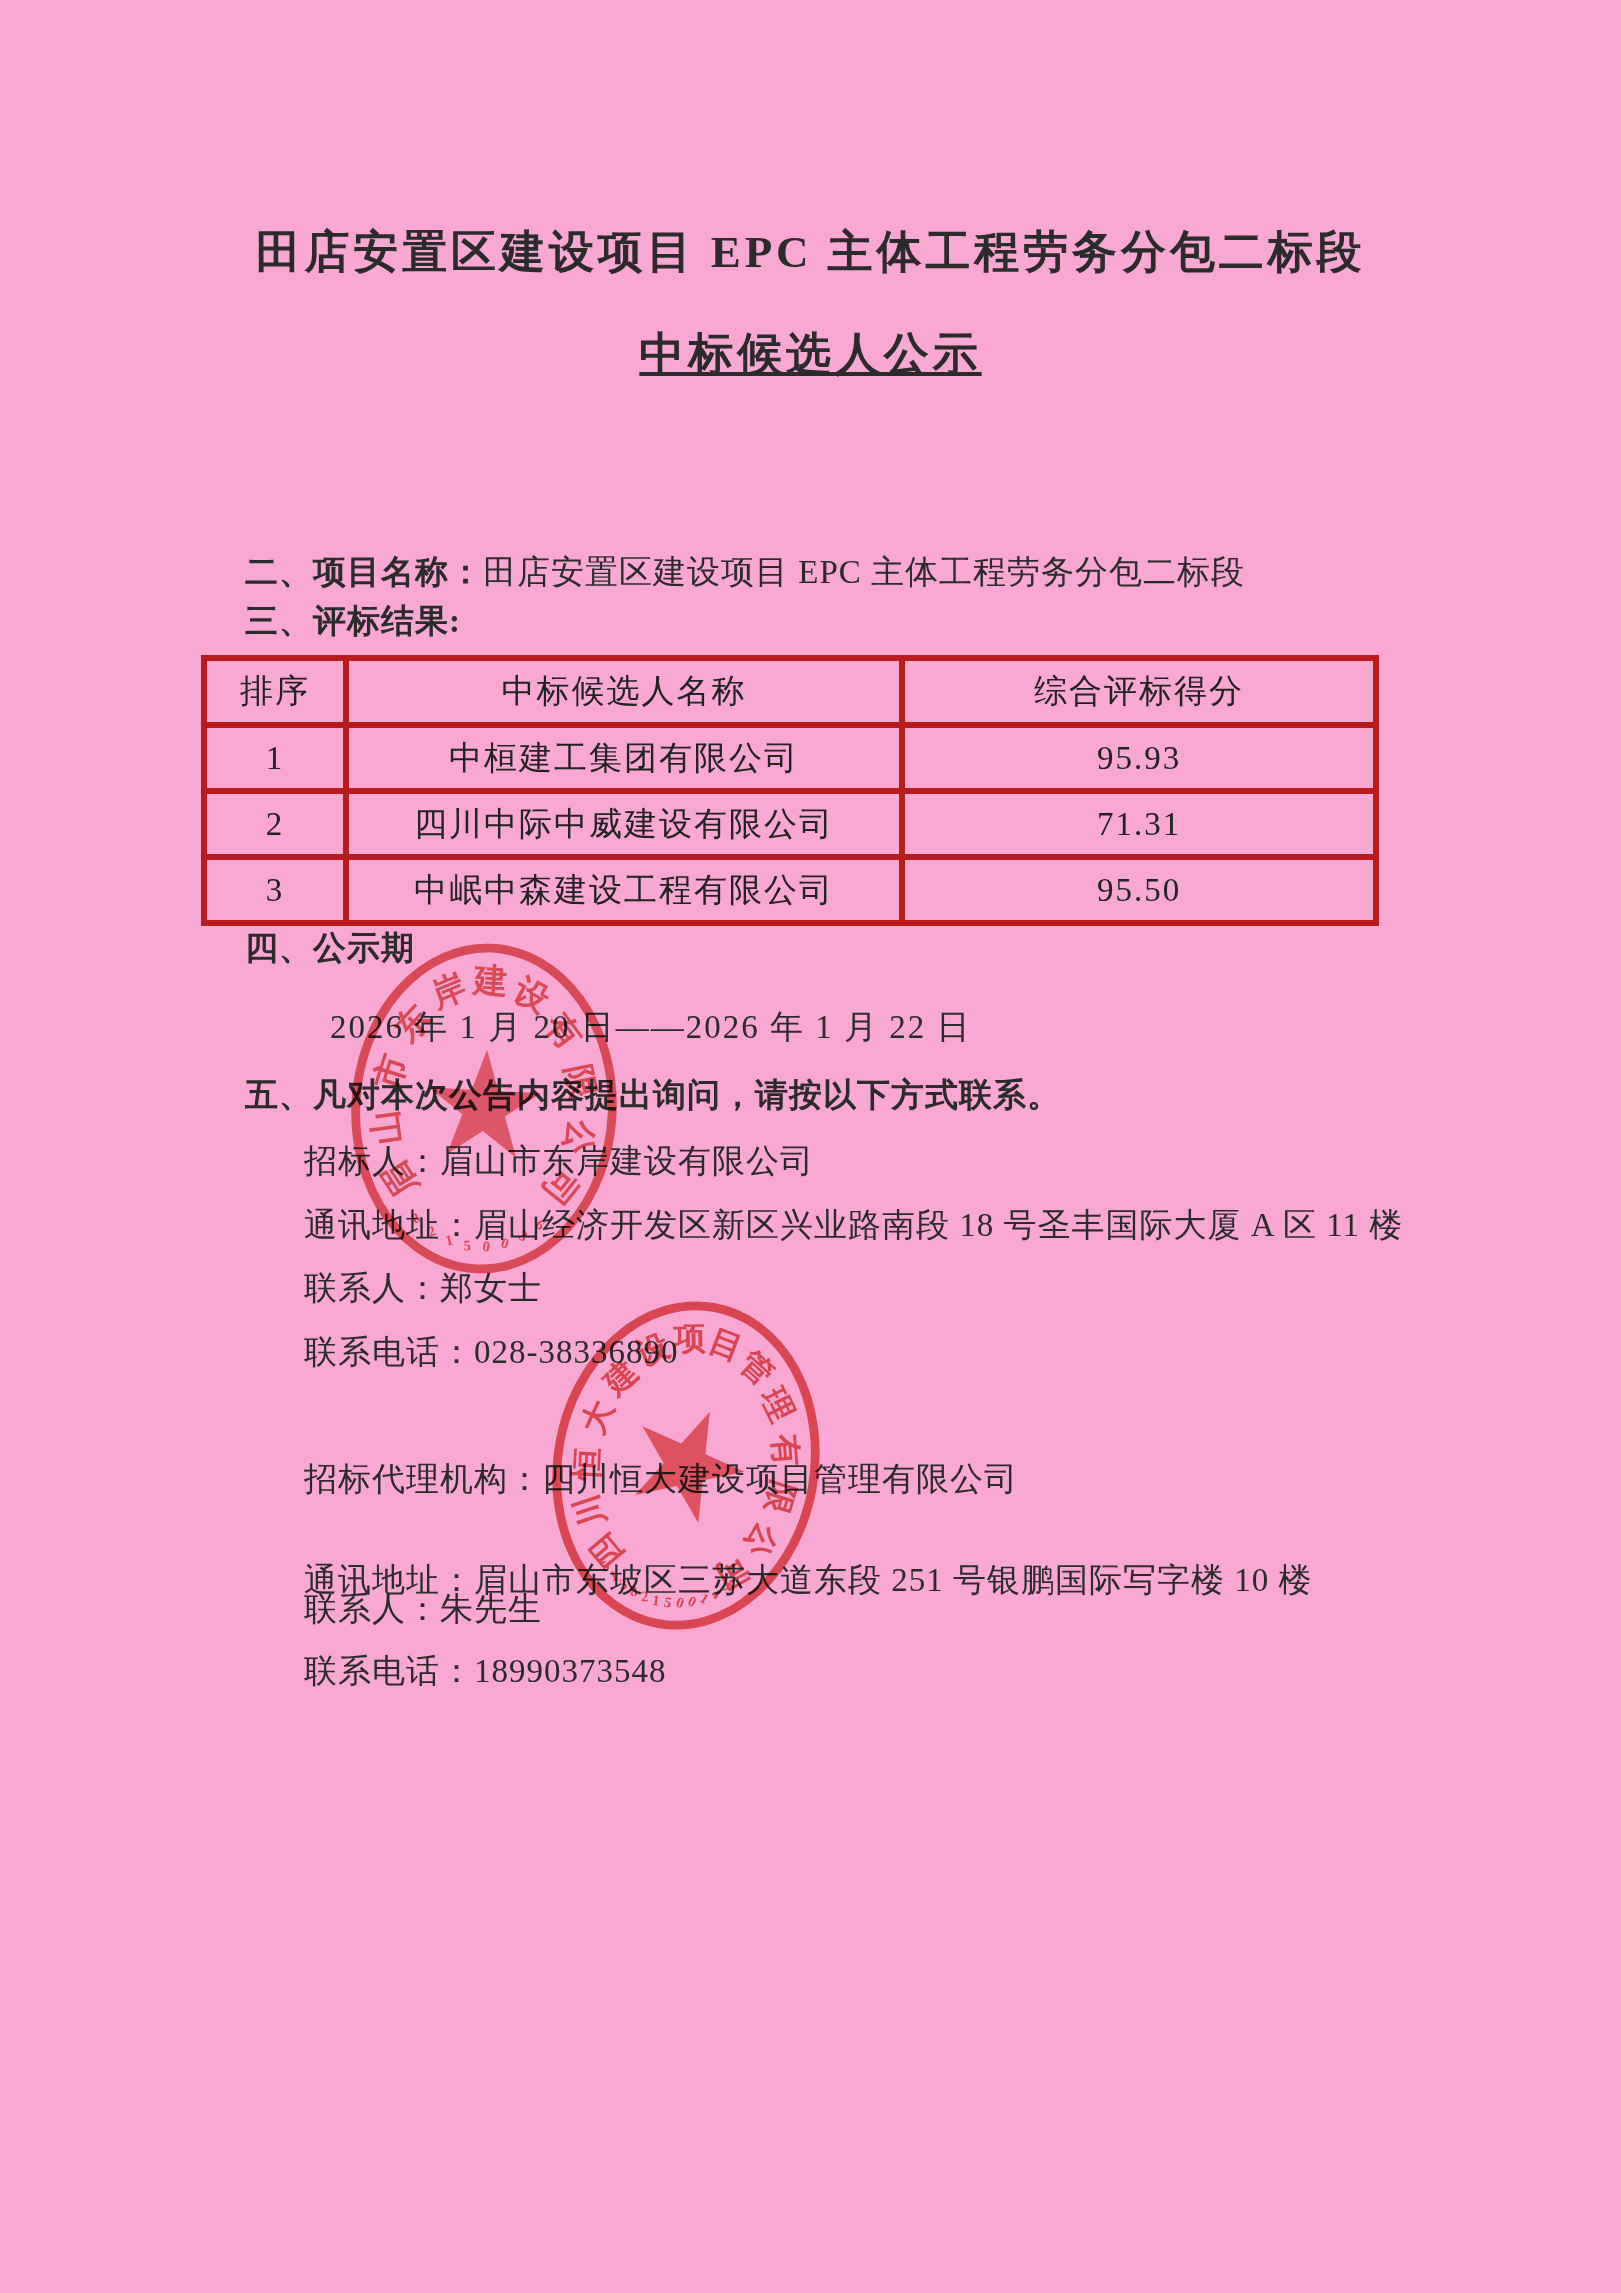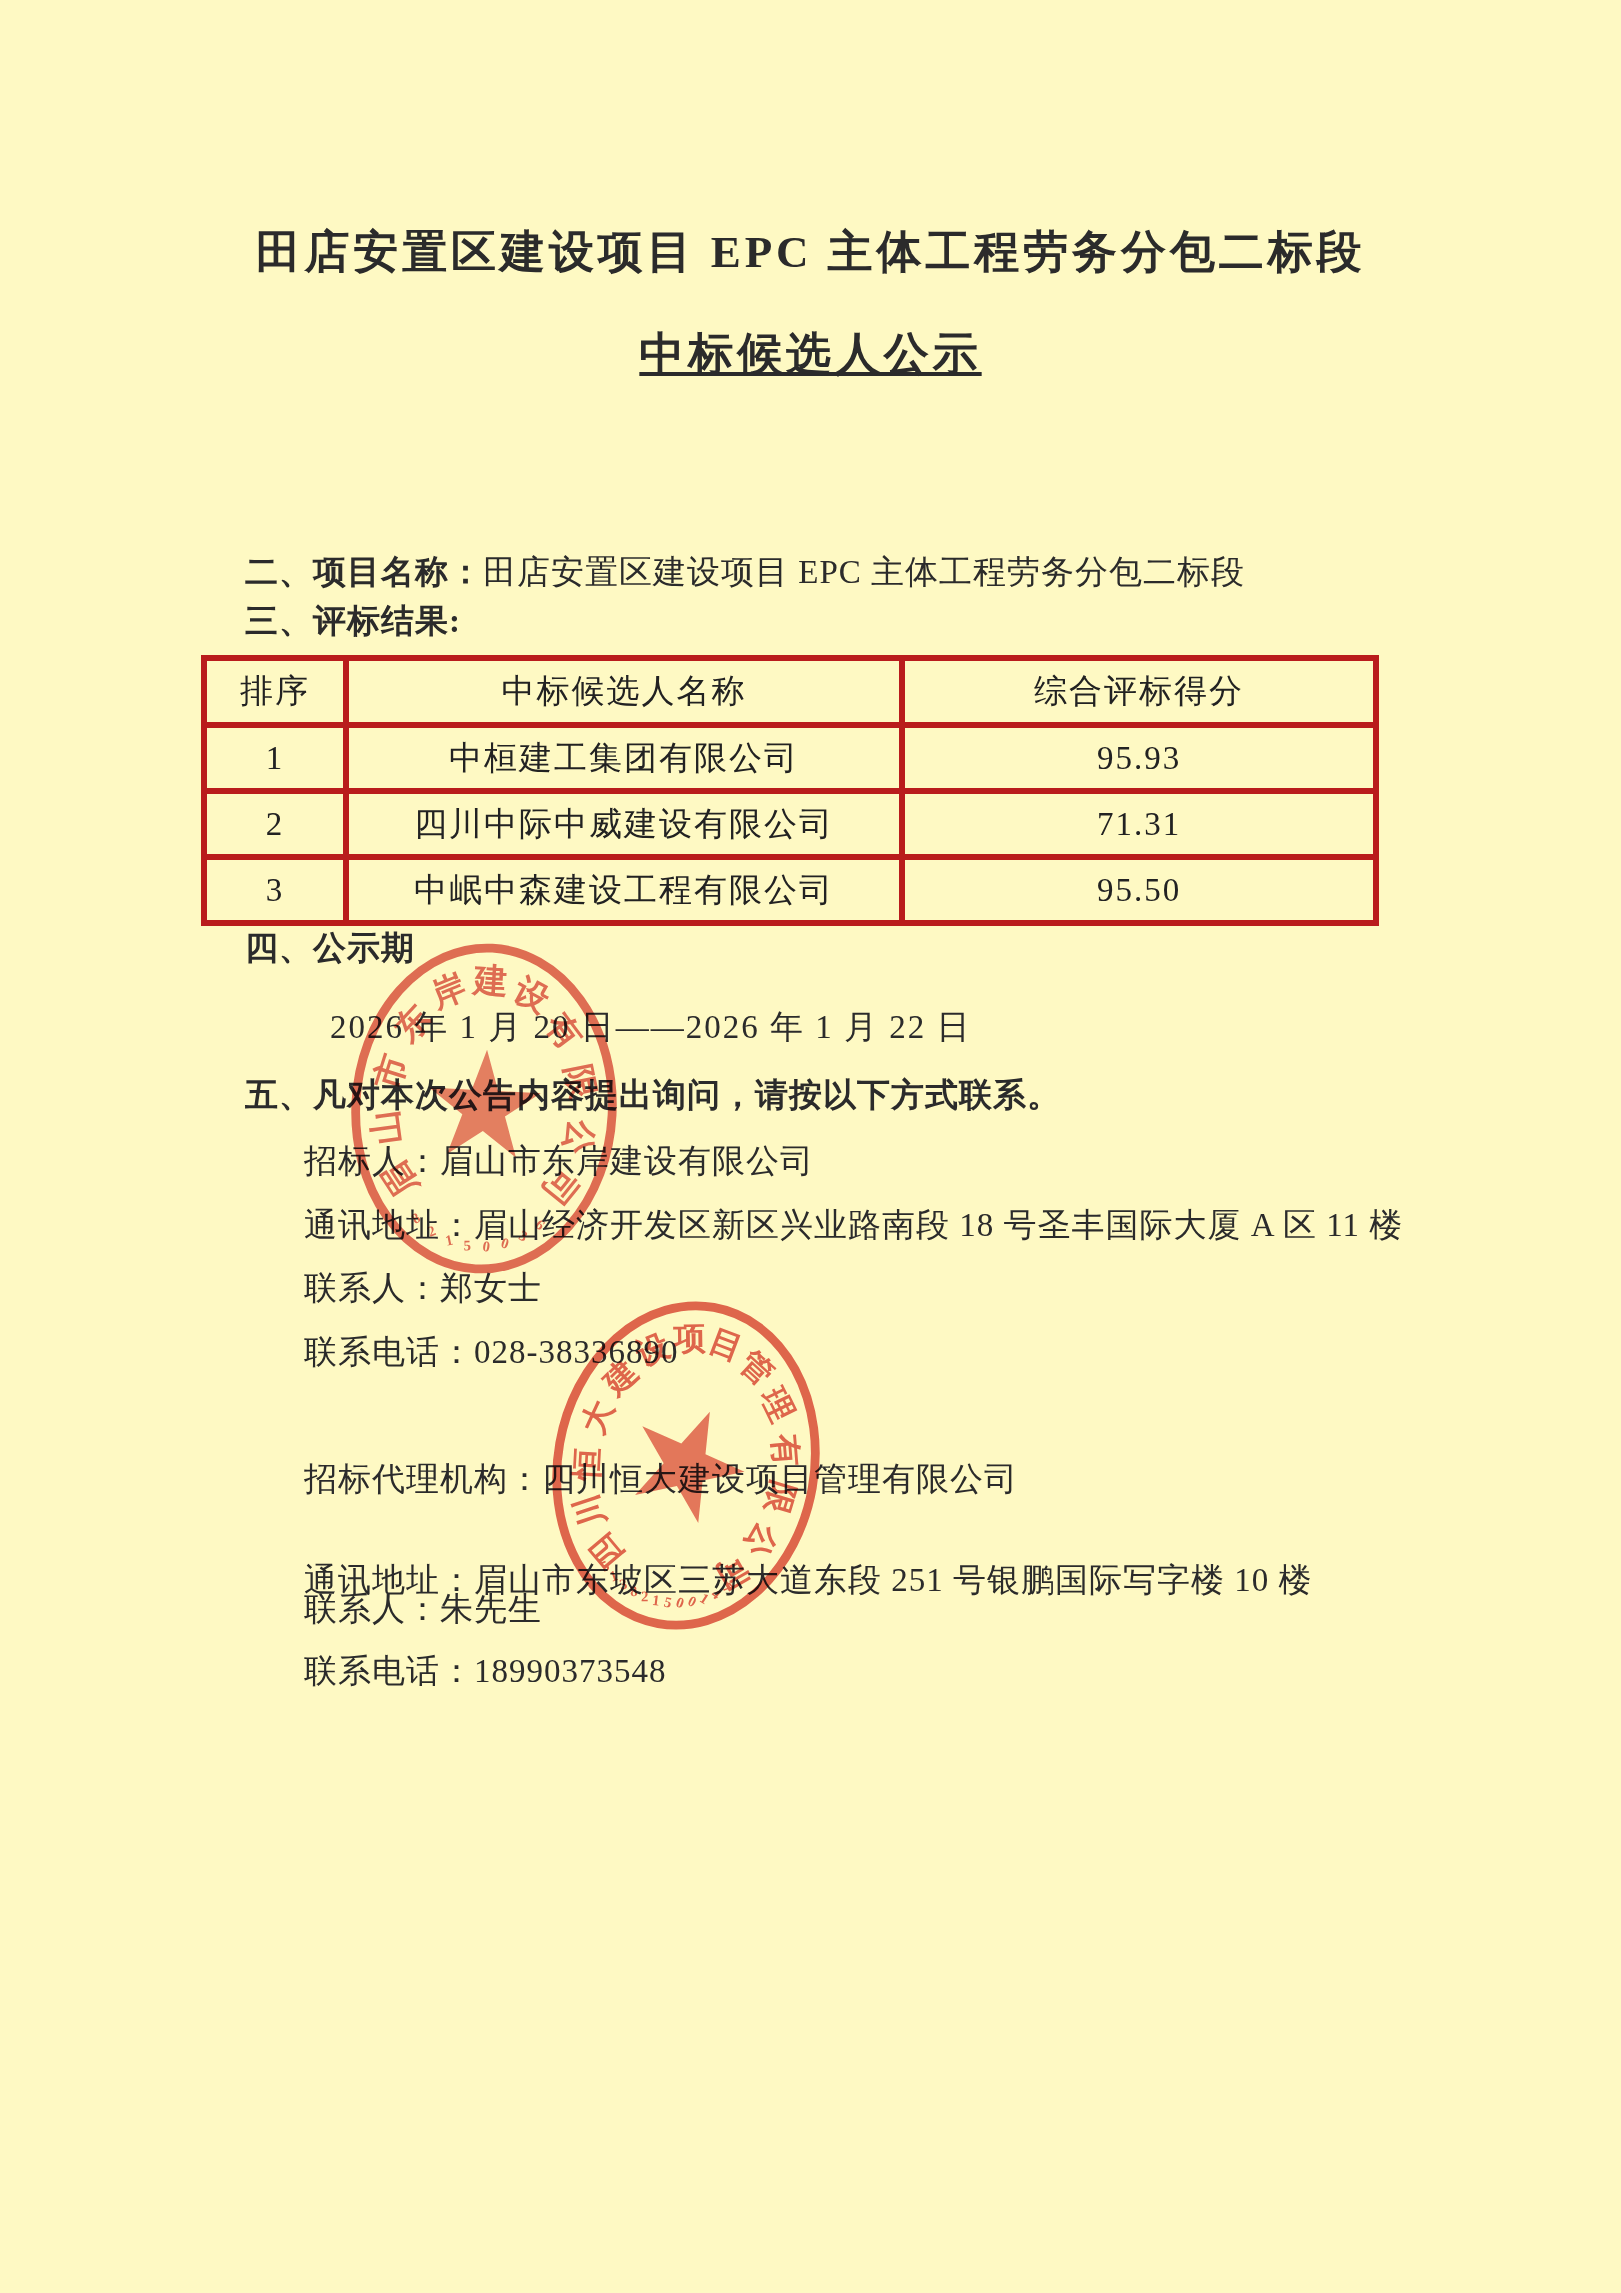--- a/index.html
+++ b/index.html
@@ -1,19 +1,19 @@
 <!DOCTYPE html>
 <html><head>
 <meta charset="utf-8">
 <style>
   html,body{margin:0;padding:0;background:#ffffff;}
   .page{
     position:relative;
     width:1621px;height:2294px;
-    background:#fef9c3;
+    background:#f9a8d4;
     overflow:hidden;
     font-family:"Liberation Serif","DejaVu Serif",serif;
     color:#2b2b2b;
   }
   .title{
     position:absolute;left:0;width:100%;
     text-align:center;
     font-size:45px;font-weight:700;
     letter-spacing:3.9px;
     white-space:nowrap;

